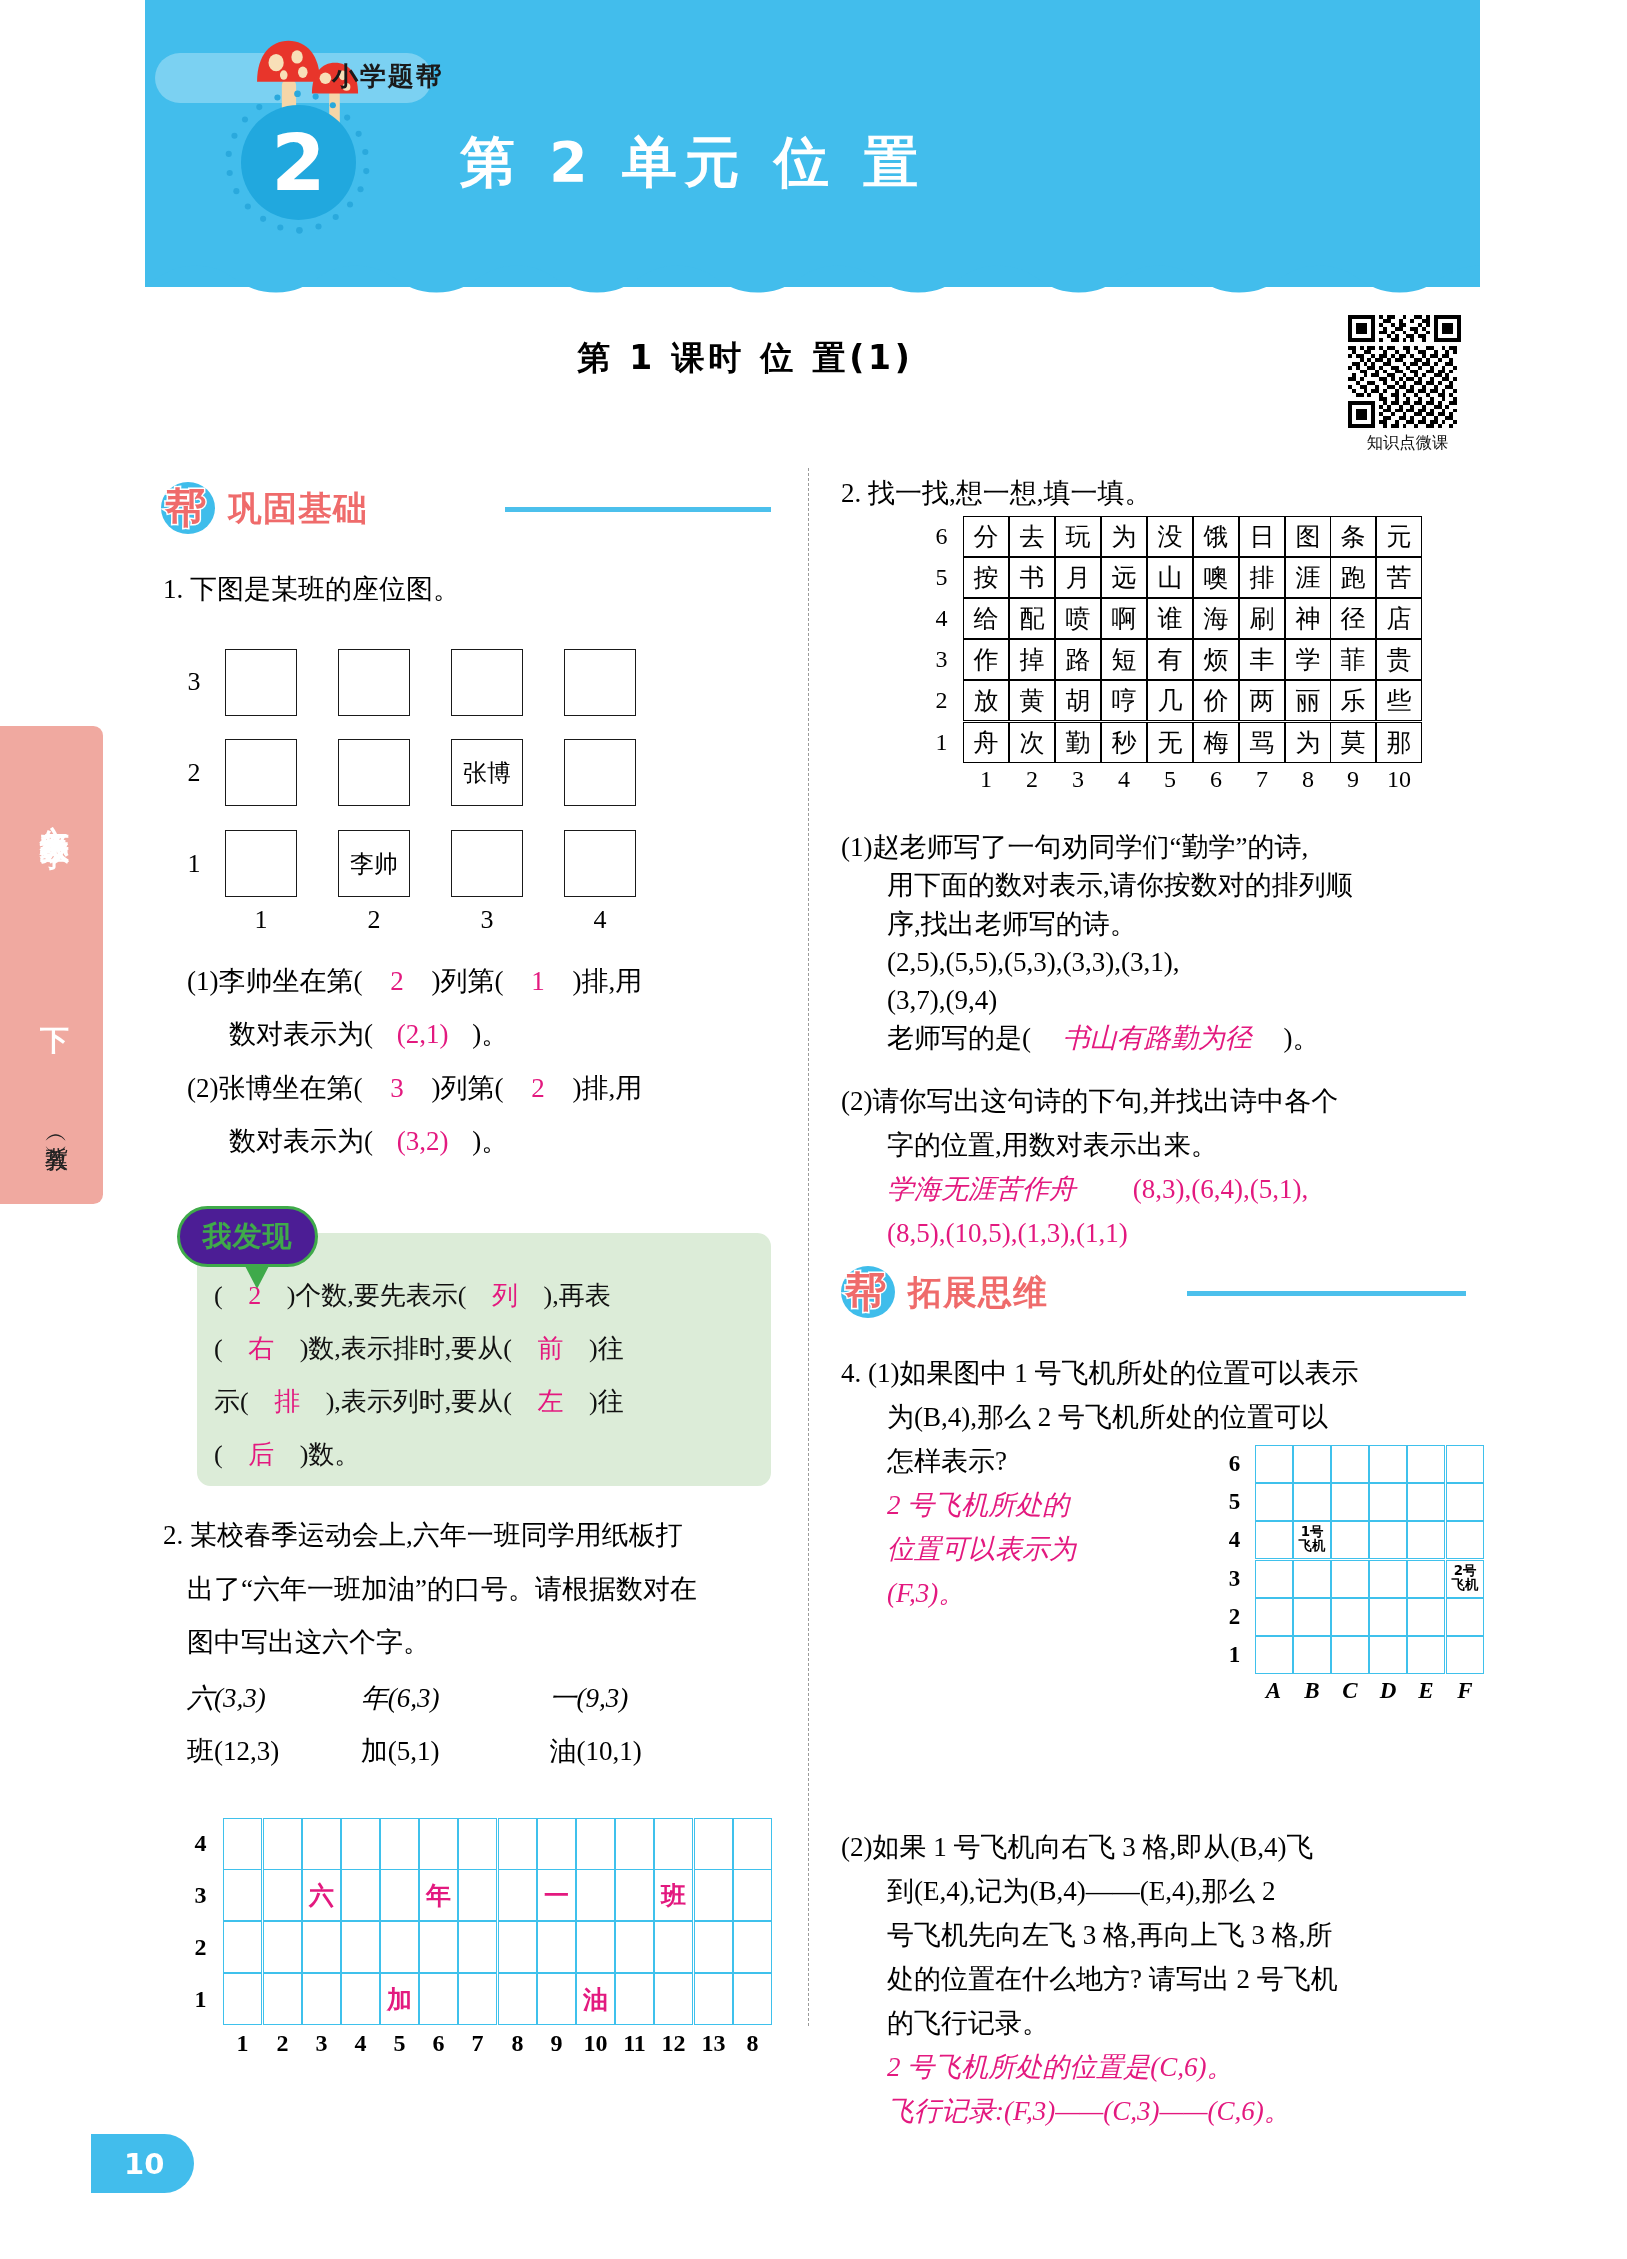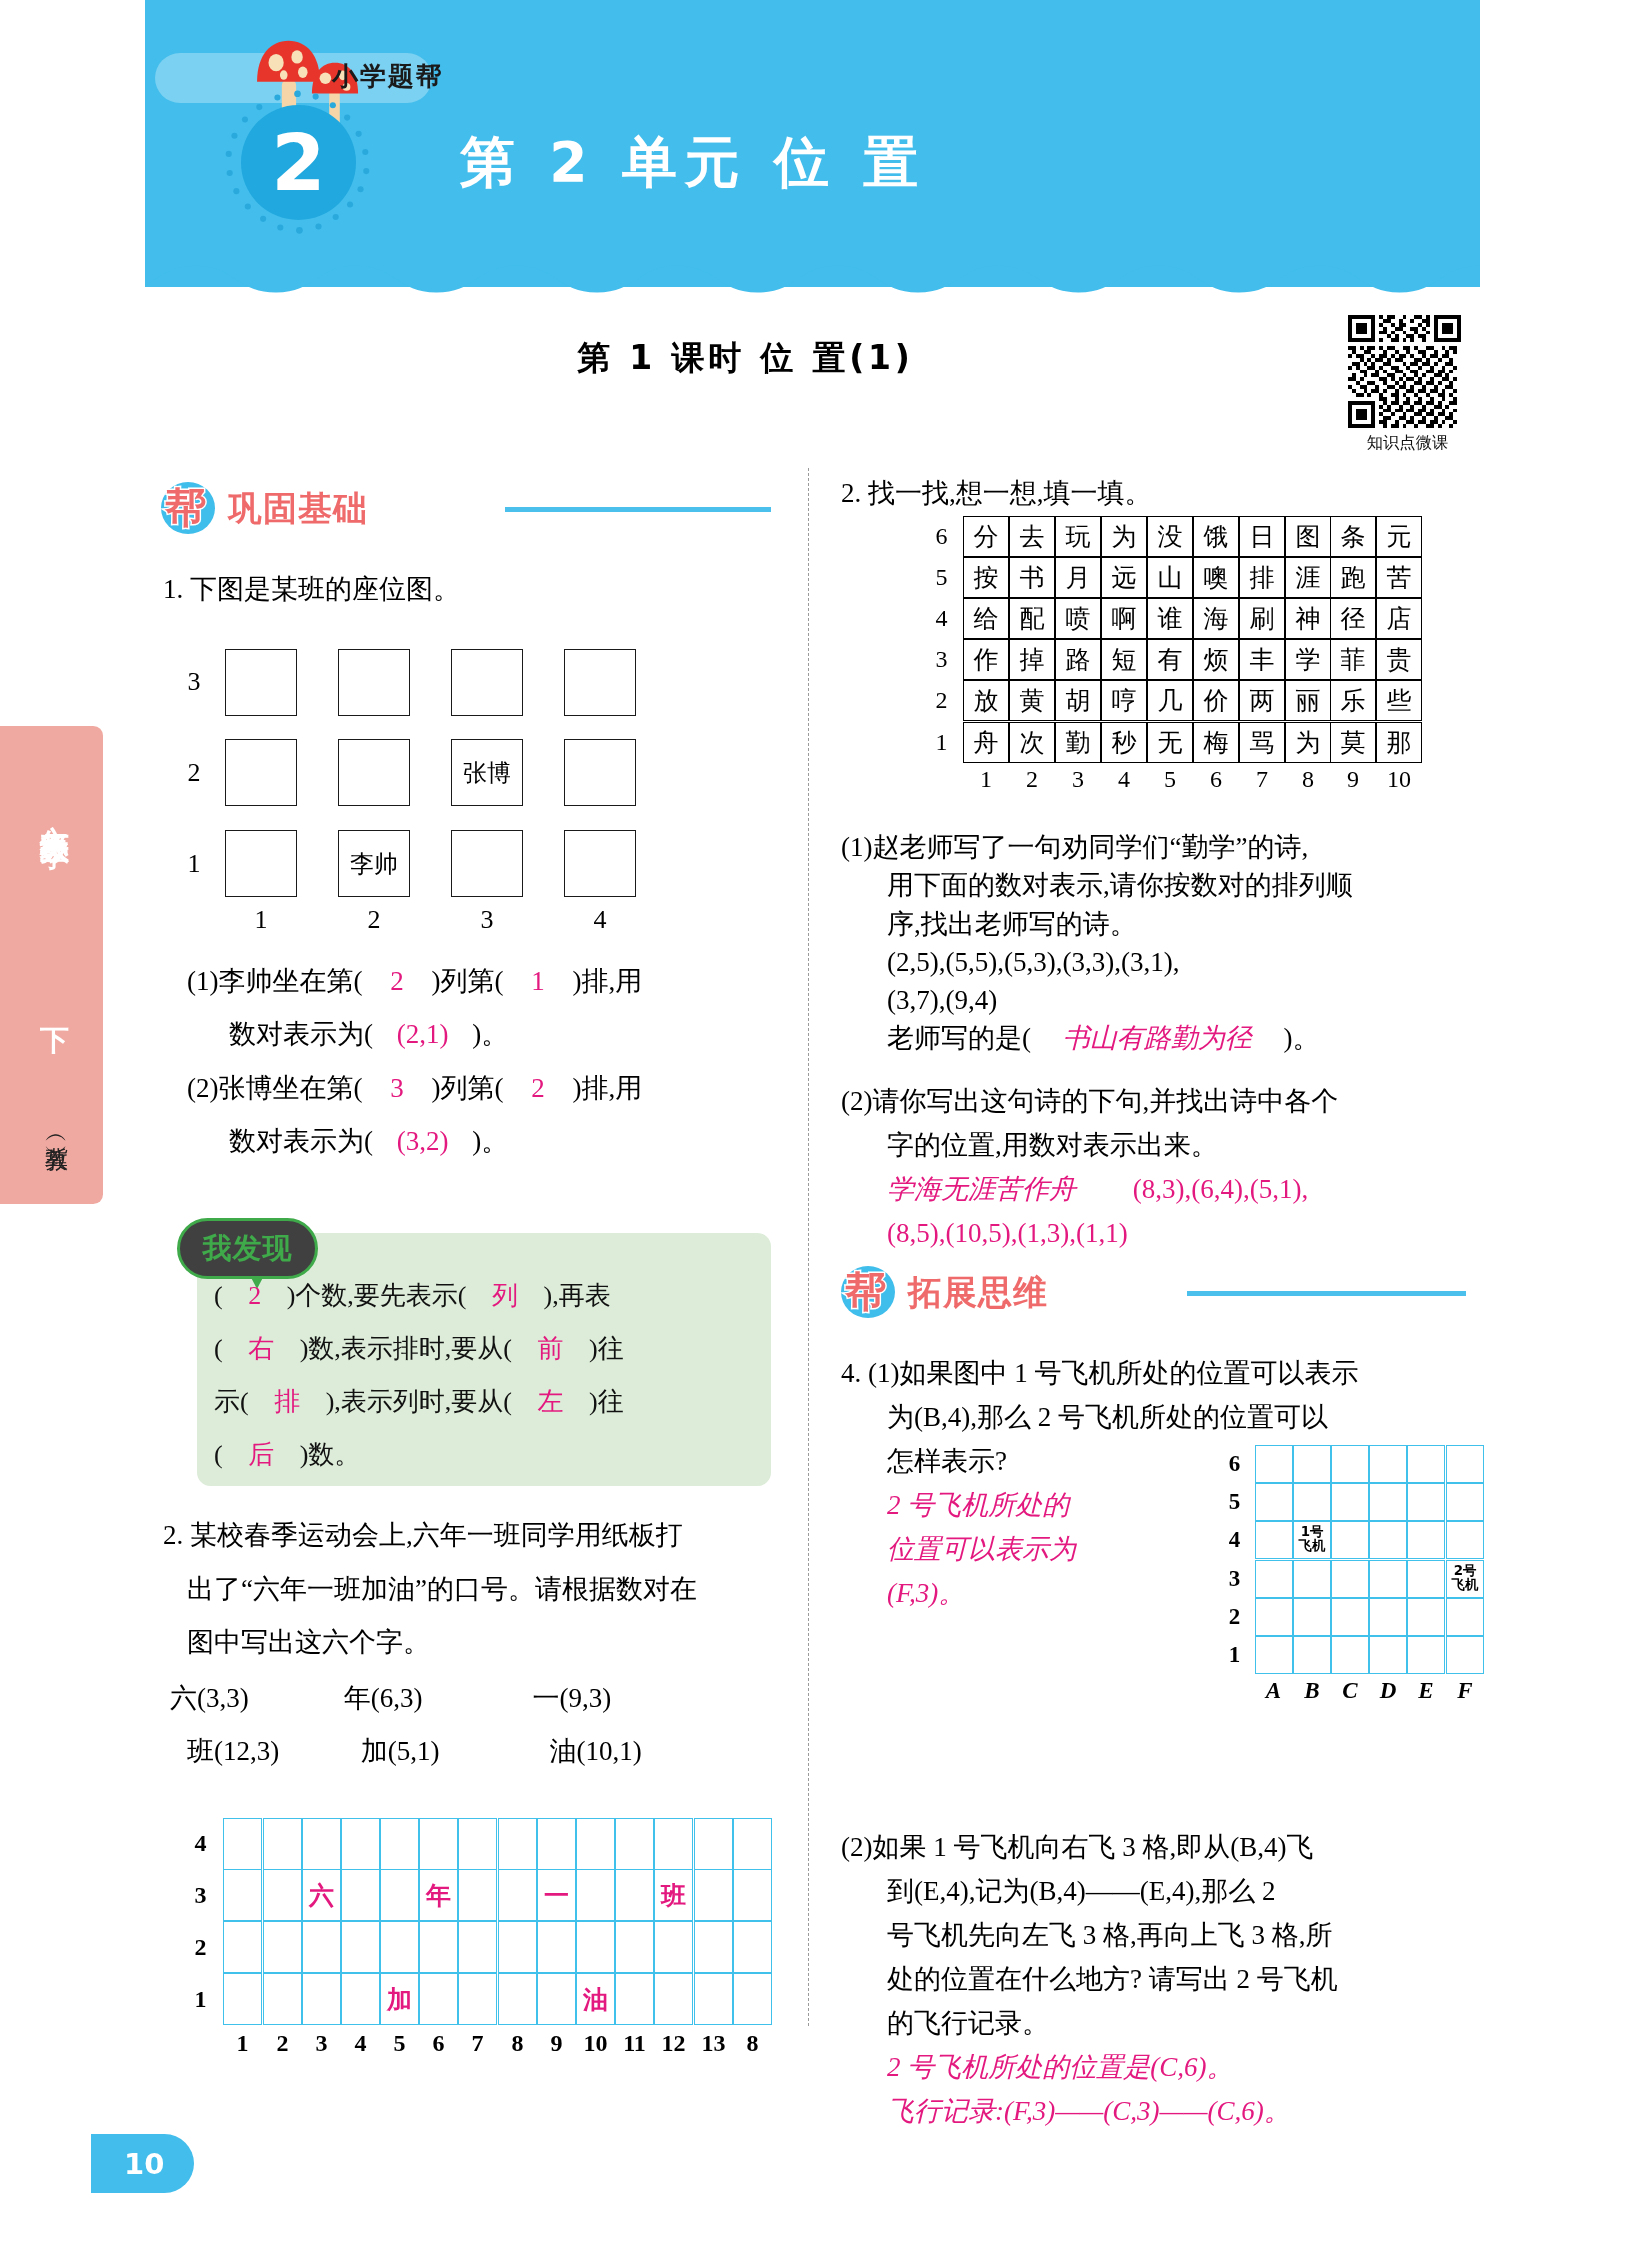--- a/index.html
+++ b/index.html
@@ -128,22 +128,22 @@
     font-size: 26px; color: #000;
     display: flex; align-items: center; justify-content: center;
   }
   
   .disc-box {
     position: absolute; left: 197px; top: 1233px; width: 574px; height: 253px;
     background: #dcecd8; border-radius: 13.4px;
   }
   .disc-bubble {
     position: absolute; left: 177px; top: 1206px; width: 141px; height: 61px;
-    background: #404040; border: 3.8px solid #3faa4a; border-radius: 32.5px;
-    display: flex; align-items: center; justify-content: center; margin-top: 12px;
+    background: #4c1d95; border: 3.8px solid #3faa4a; border-radius: 32.5px;
+    display: flex; align-items: center; justify-content: center;
   }
   .disc-bubble span {
     font-family: "DejaVu Sans", sans-serif; font-size: 29px;
     font-weight: bold; color: #3faa4a; letter-spacing: 1px;
   }
   .disc-tail {
     position: absolute; left: 244px; top: 1264px;
     width: 0; height: 0;
     border-left: 13.4px solid transparent;
     border-right: 13.4px solid transparent;
@@ -615,21 +615,21 @@
     <span>(</span>
     <span class="ans" style="padding:0 19px;">后</span>
     <span>)数。</span>
   </div>
 </div>
 
 <div class="q" style="left:163px; top:1510px;">2. 某校春季运动会上,六年一班同学用纸板打</div>
 <div class="q" style="left:187px; top:1564px;">出了“六年一班加油”的口号。请根据数对在</div>
 <div class="q" style="left:187px; top:1617px;">图中写出这六个字。</div>
 
-<div class="q" style="left:170px; top:1673px;">
+<div class="q" style="left:187px; top:1673px;font-style:italic;">
   <span style="display:inline-block; width:167px;">六(3,3)</span>
   <span style="display:inline-block; width:182px;">年(6,3)</span>
   <span>一(9,3)</span>
 </div>
 <div class="q" style="left:187px; top:1726px;">
   <span style="display:inline-block; width:167px;">班(12,3)</span>
   <span style="display:inline-block; width:182px;">加(5,1)</span>
   <span>油(10,1)</span>
 </div>
 

